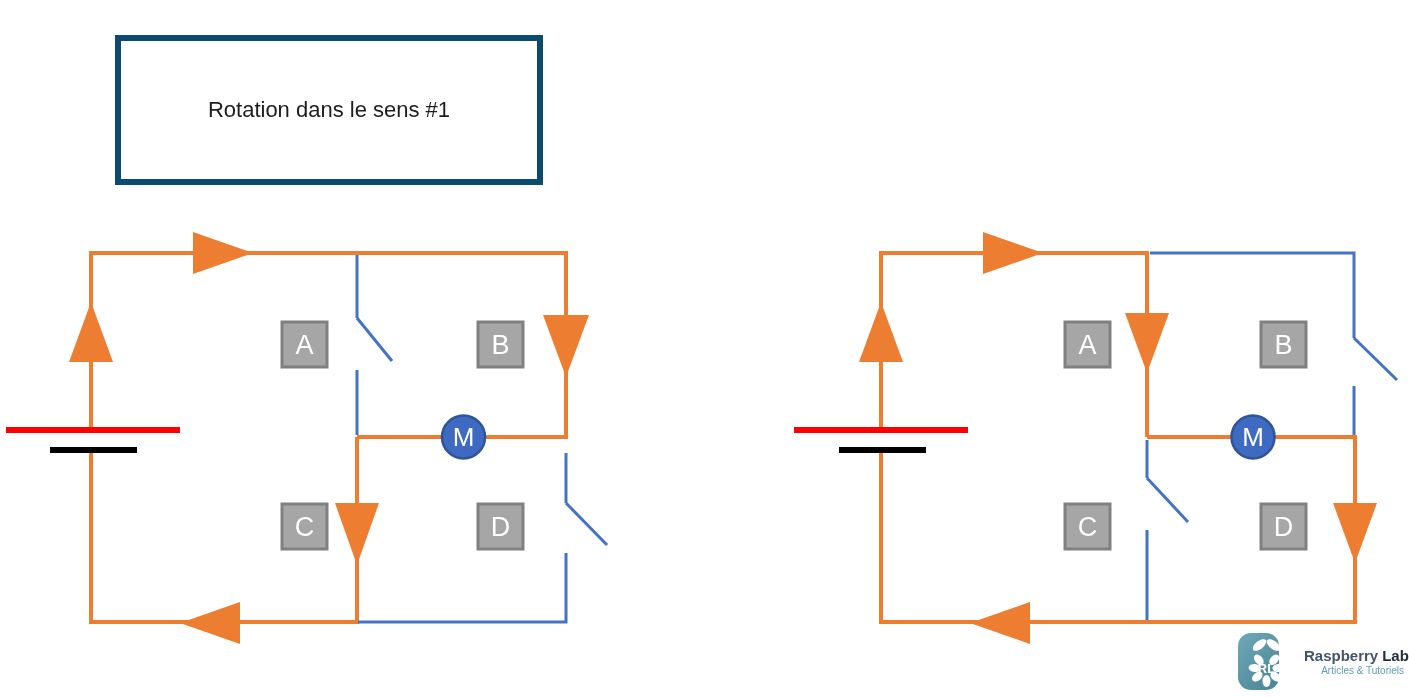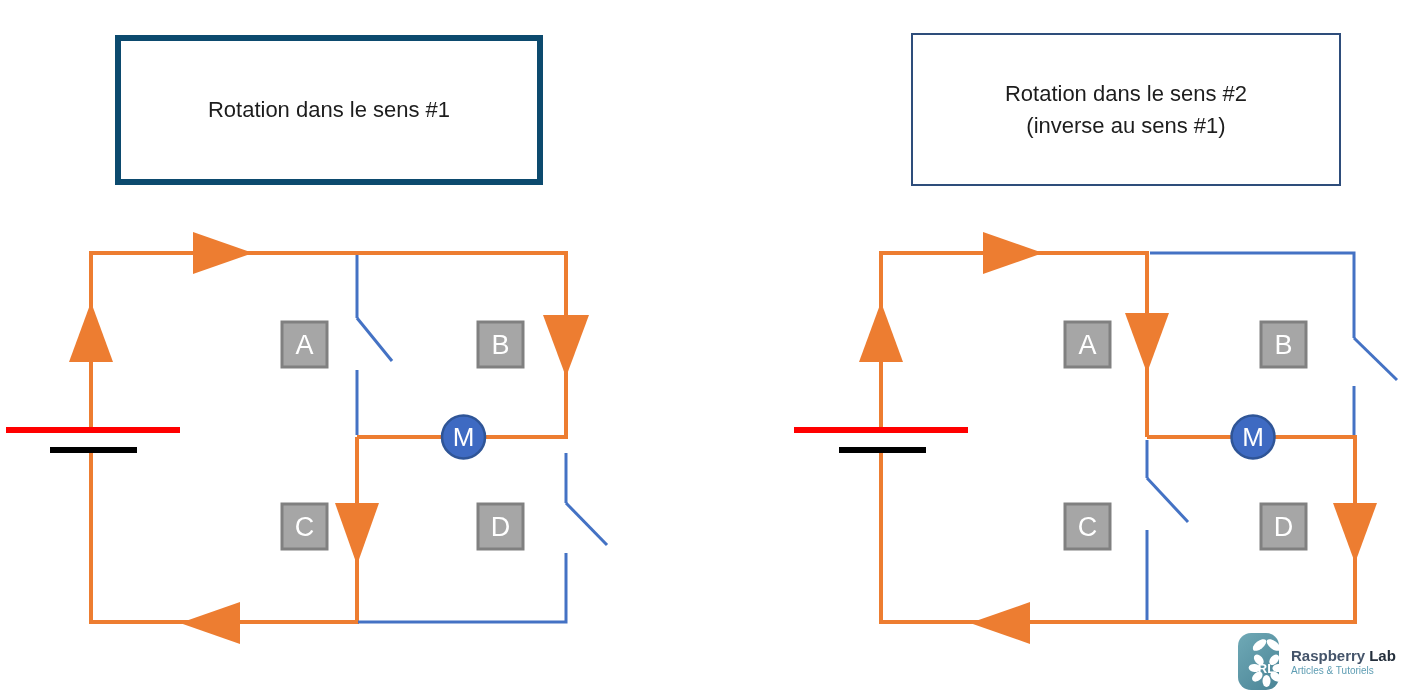--- a/index.html
+++ b/index.html
@@ -24,39 +24,35 @@
   .sw-box{fill:var(--switch-box-fill,#A6A6A6);stroke:var(--switch-box-border,#808080);stroke-width:3;}
   .sw-letter{fill:#fff;font-size:27px;text-anchor:middle;font-family:"Liberation Sans",sans-serif;}
   .motor{fill:var(--motor-fill,#4472C4);stroke:var(--motor-stroke,#2F5597);stroke-width:2.5;}
   .motor-letter{fill:#fff;font-size:26px;text-anchor:middle;font-family:"Liberation Sans",sans-serif;}
   
   .logo{position:absolute;left:1238px;top:633px;display:flex;align-items:center;}
   .logo-tile{
     width:41px;height:57px;border-radius:13px;flex:0 0 auto;
     background:linear-gradient(135deg,var(--logo-teal-1,#6FA9B6),var(--logo-teal-2,#4A8496));
   }
-  .logo-text{margin-left:12px;width:100px;text-align:left;}
+  .logo-text{margin-left:25px;width:100px;text-align:right;}
   .brand{font-size:15px;font-weight:bold;white-space:nowrap;}
   .brand-1{color:var(--logo-text-dark,#44546A);}
   .brand-2{color:var(--logo-text-darker,#232E3B);margin-left:4px;}
   .tagline{font-size:10px;color:var(--logo-tagline,#5E9DB3);white-space:nowrap;margin-top:1px;}
 </style>
 </head>
 <body>
 
 <div class="canvas">
 
   <div class="title-box box1">
     <div>Rotation dans le sens #1</div>
   </div>
 
-  <div class="title-box box2">
-    <div>Rotation dans le sens #2</div>
-    <div>(inverse au sens #1)</div>
-  </div>
 
   <svg class="circuit" style="left:0;" width="640" height="440" viewBox="0 225 640 440">
 
     <path class="wire-hot" d="M91 430 V253 H566 V437 H357"></path>
     <path class="wire-hot" d="M357 437 V622 H91 V452"></path>
 
     <path class="wire-cold" d="M357 255 V318"></path>
     <path class="wire-cold" d="M357 318 L392 361"></path>
     <path class="wire-cold" d="M357 370 V435"></path>
 

